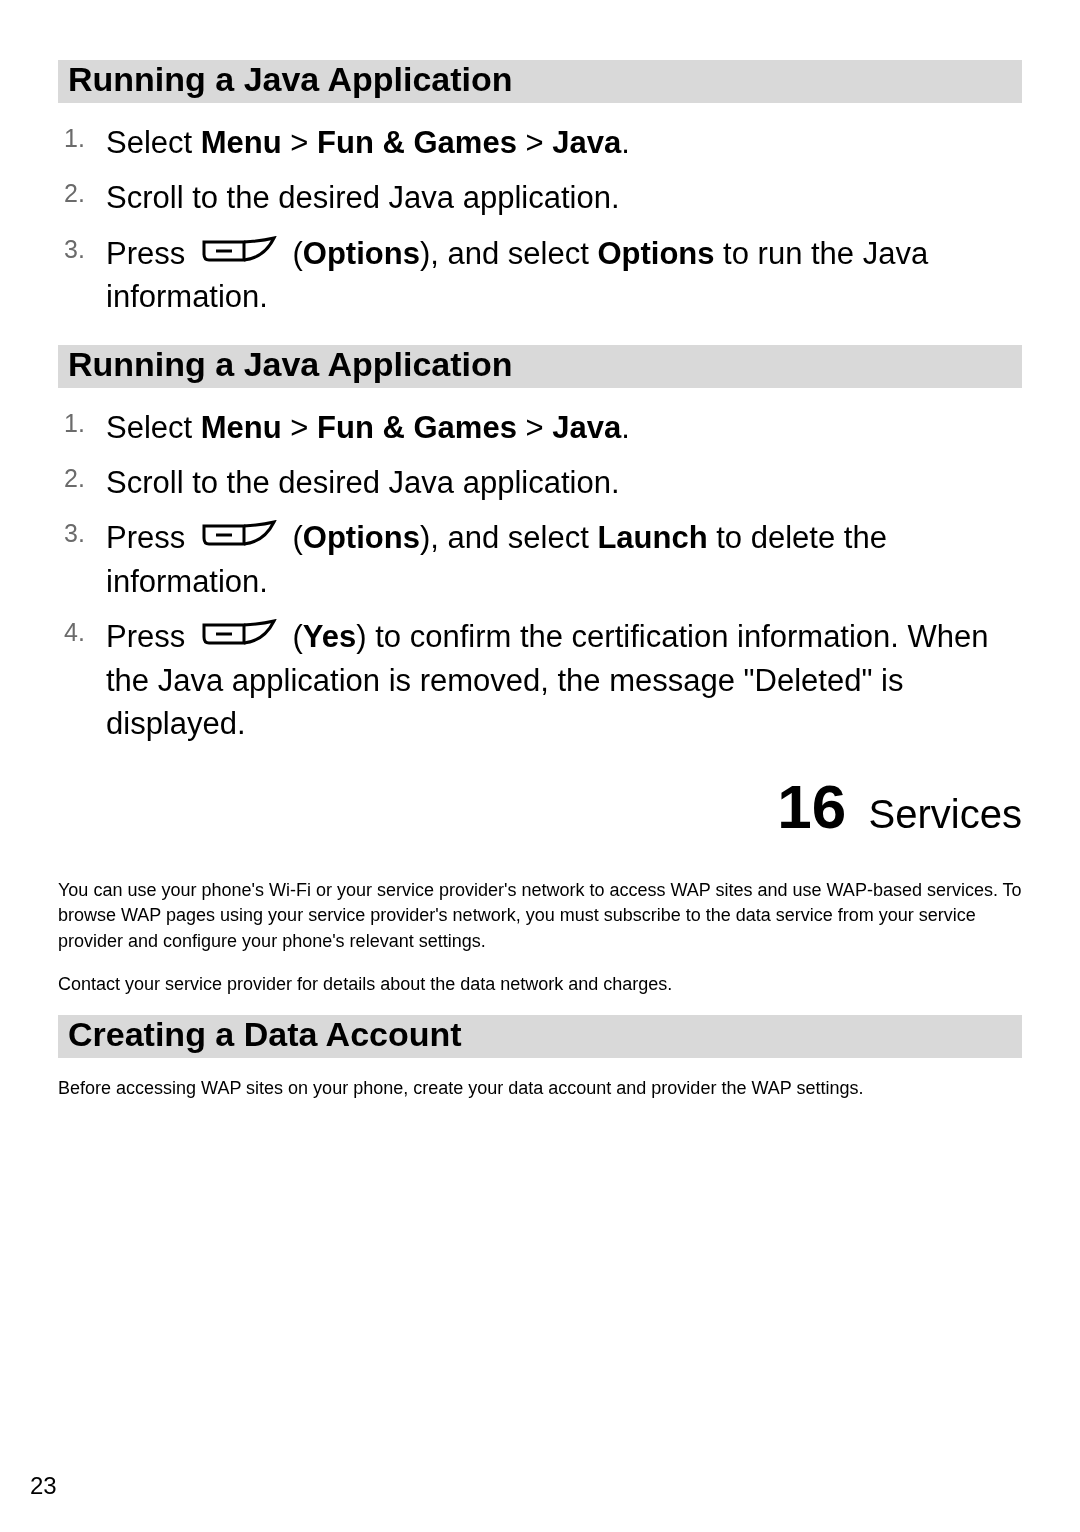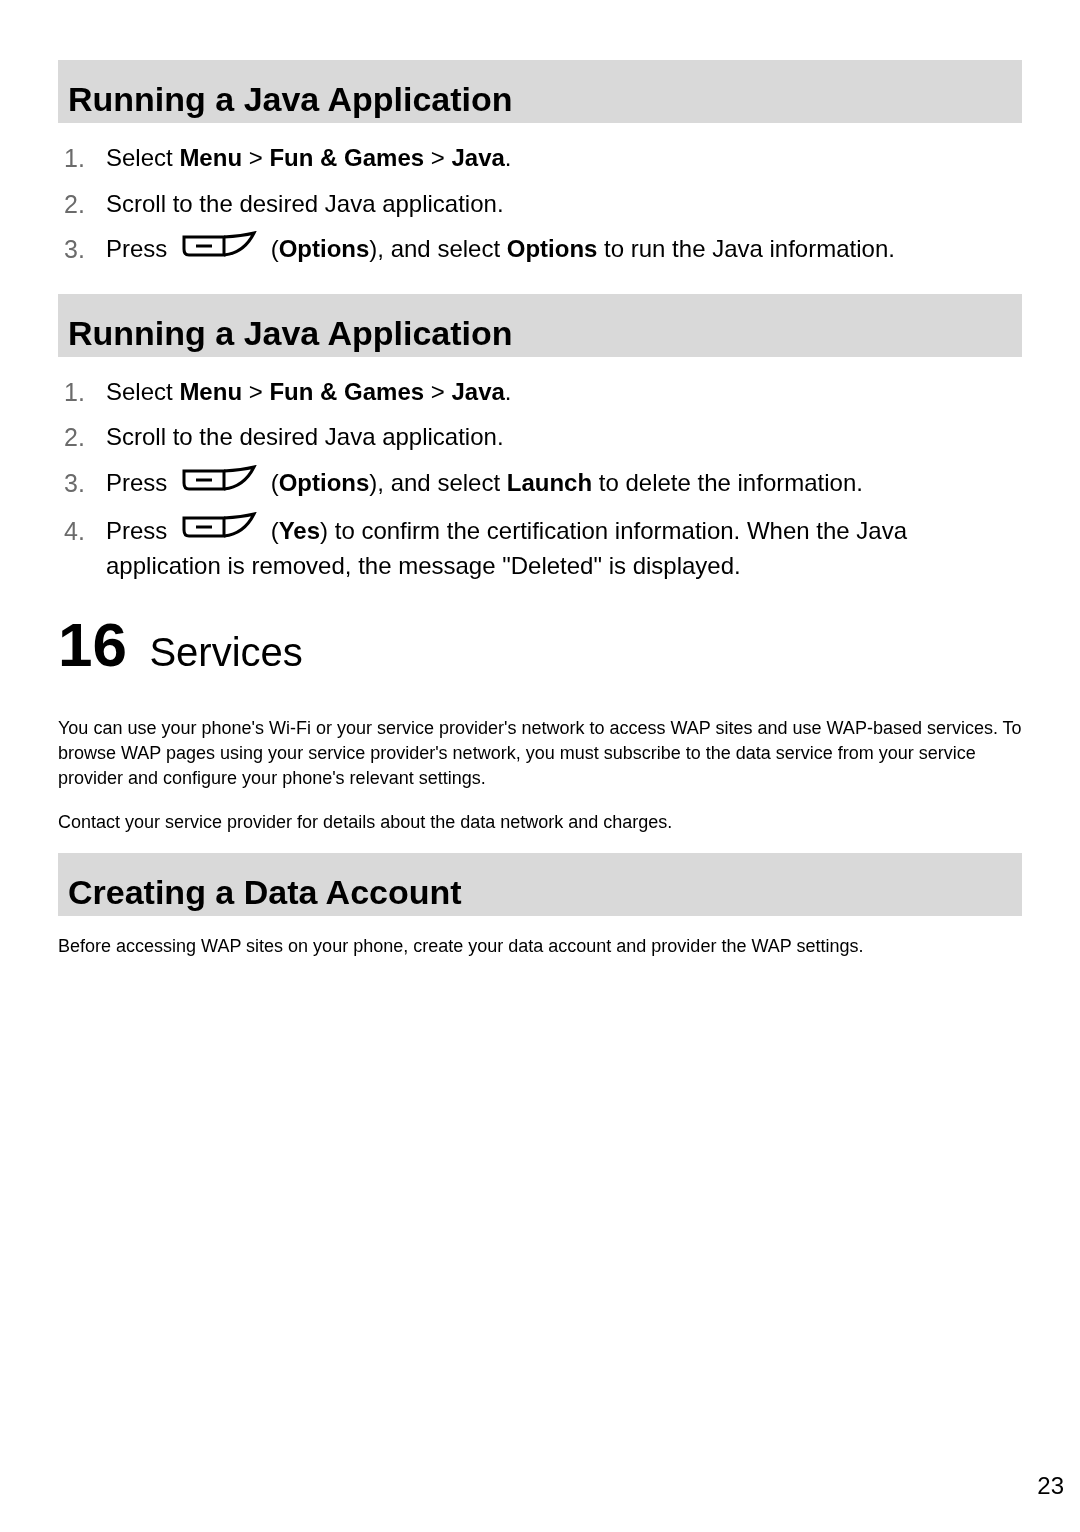--- a/index.html
+++ b/index.html
@@ -9,29 +9,29 @@
     background: #ffffff;
     font-family: "Segoe UI", Arial, Helvetica, sans-serif;
     color: #000;
     padding: 60px 58px 40px 58px;
     position: relative;
   }
   .section-heading {
     background: #d9d9d9;
     font-size: 34px;
     font-weight: 700;
-    padding: 20px 10px 4px 10px;
+    padding: 0 10px 4px 10px;
     margin-bottom: 18px;
   }
   ol.steps {
     list-style: none;
     counter-reset: step;
     margin-left: 0;
     margin-bottom: 26px;
-    font-size: 24px;
+    font-size: 31px;
     line-height: 1.4;
   }
   ol.steps > li {
     counter-increment: step;
     position: relative;
     padding-left: 48px;
     margin-bottom: 12px;
   }
   ol.steps > li::before {
     content: counter(step) ".";
@@ -45,21 +45,21 @@
   .soft-key-icon {
     display: inline-block;
     width: 78px;
     height: 34px;
     vertical-align: middle;
     margin: 0 6px;
     position: relative;
     top: -3px;
   }
   .chapter-heading {
-    text-align: left;
+    text-align: right;
     margin-bottom: 36px;
   }
   .chapter-number {
     font-size: 62px;
     font-weight: 900;
     display: inline-block;
     margin-right: 18px;
   }
   .chapter-title {
     font-size: 40px;
@@ -68,22 +68,22 @@
   }
   .body-para {
     font-size: 18px;
     line-height: 1.4;
     margin-bottom: 18px;
   }
   .page-num {
     position: absolute;
     bottom: 32px;
     left: 0;
-    right: 16px;
-    text-align: right;
+    right: 0;
+    text-align: left;
     font-size: 24px;
     margin-left: 30px;
   }
   
   .soft-key-icon svg { width: 100%; height: 100%; }
 </style>
 </head>
 <body>
 
 <h2 class="section-heading">Running a Java Application</h2>

